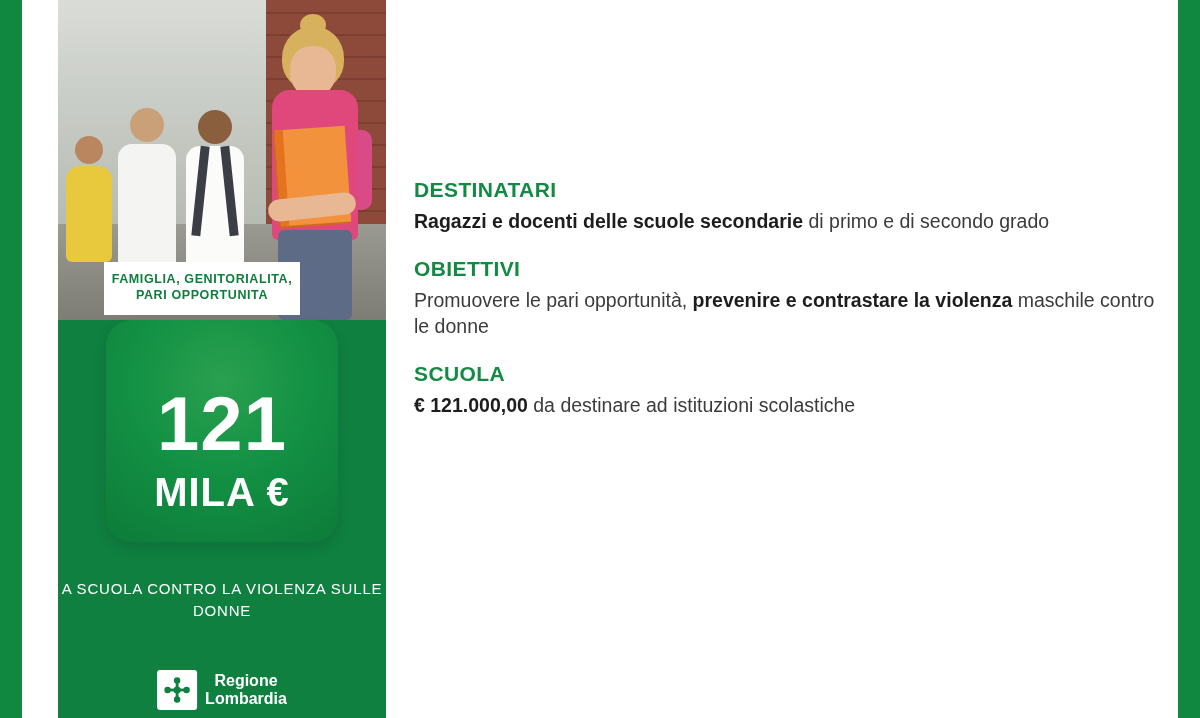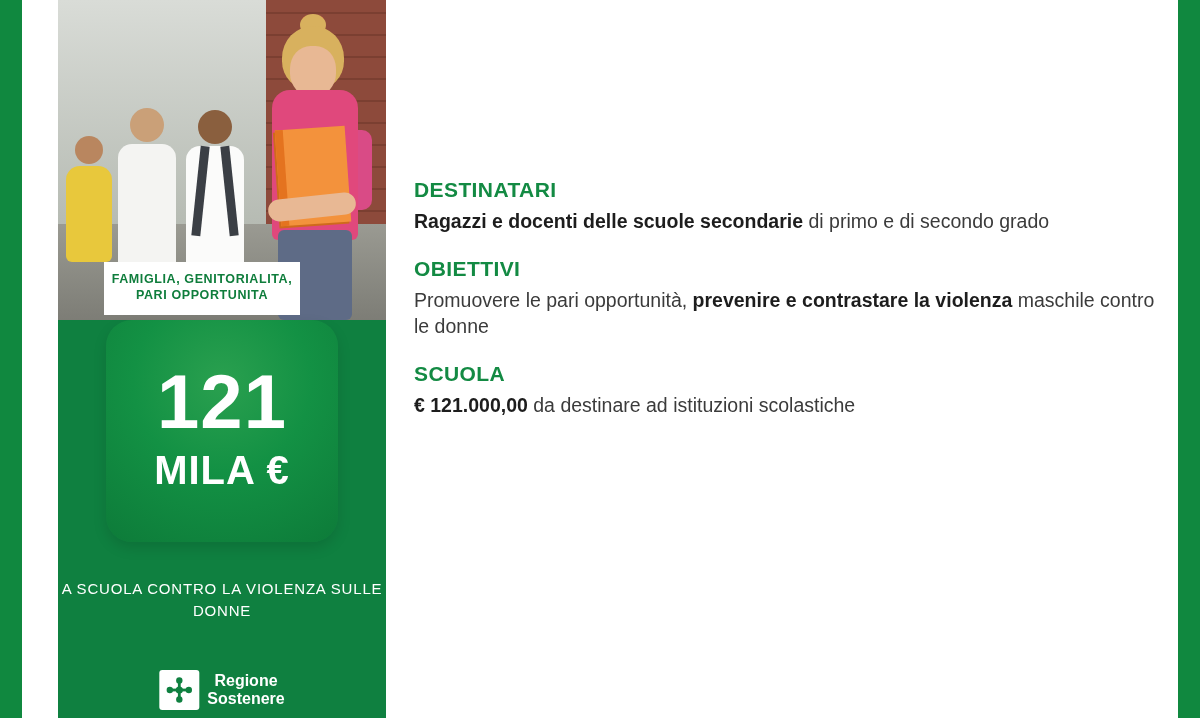--- a/index.html
+++ b/index.html
@@ -179,21 +179,21 @@
     border-radius: 26px;
     background: radial-gradient(circle at 50% 28%, #2aa04f 0%, #139144 45%, #0d7b39 100%);
     box-shadow: 0 6px 14px rgba(0,0,0,0.12);
   }
   .amount-num {
     color: #ffffff;
     font-size: 76px;
     font-weight: bold;
     letter-spacing: 1px;
     line-height: 1;
-    padding-top: 44px;
+    padding-top: 66px;
   }
   .amount-unit {
     color: #ffffff;
     font-size: 40px;
     font-weight: bold;
     letter-spacing: 1px;
     line-height: 1;
     padding-top: 10px;
   }
   .card-title {
@@ -314,21 +314,21 @@
             <circle cx="20" cy="29.5" r="3.2"></circle>
             <circle cx="10.5" cy="20" r="3.2"></circle>
             <circle cx="29.5" cy="20" r="3.2"></circle>
             <rect x="18.6" y="11" width="2.8" height="18"></rect>
             <rect x="11" y="18.6" width="18" height="2.8"></rect>
           </g>
         </svg>
       </div>
       <div class="logo-text">
         <div>Regione</div>
-        <div>Sostenere</div>
+        <div>Lombardia</div>
       </div>
     </div>
   </div>
 </div>
 
 <div class="content">
 
   <div class="section">
     <div class="sec-head">DESTINATARI</div>
     <div class="sec-body"><span></span><b>Ragazzi e docenti delle scuole secondarie</b><span> di primo e di secondo grado</span></div>

